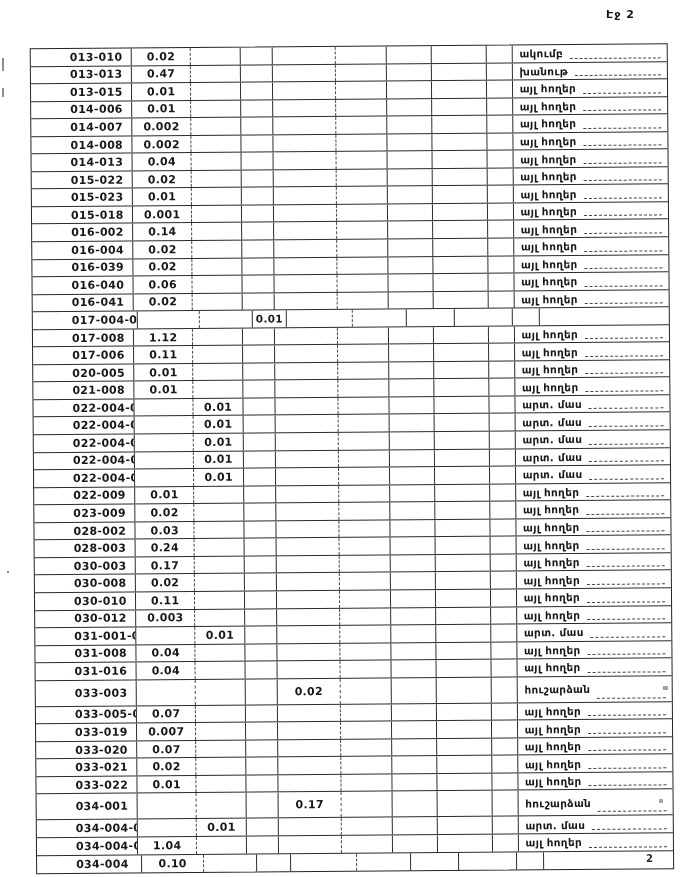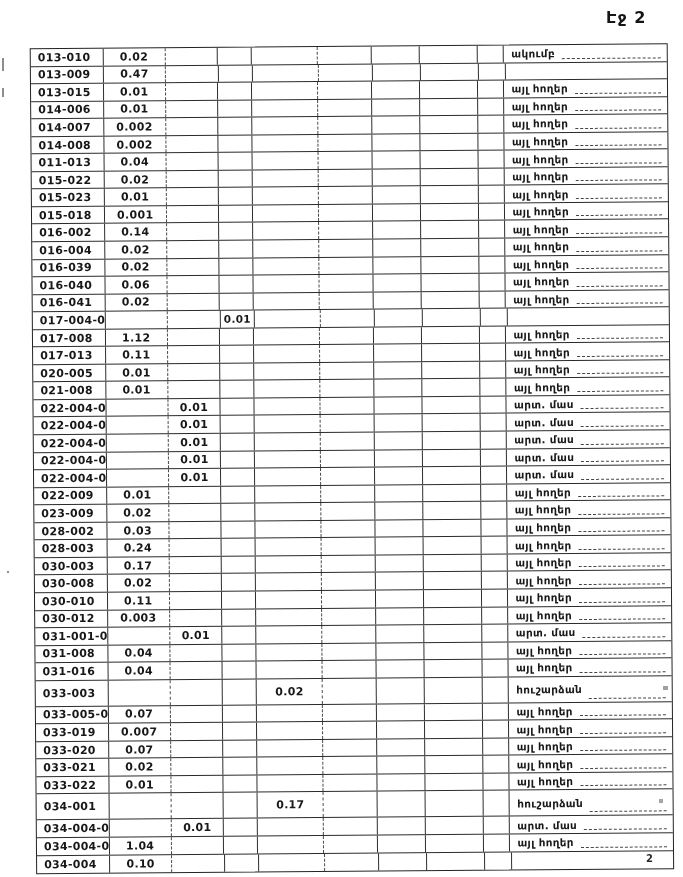--- a/index.html
+++ b/index.html
@@ -6,21 +6,21 @@
   .page{
     position:relative;
     width:683px;height:877px;
     background:#ffffff;
     overflow:hidden;
     font-family:"DejaVu Sans", sans-serif;
     color:#1b1b1b;
   }
   .page-number{
     position:absolute;top:8px;left:606px;
-    font-size:16px;font-weight:bold;letter-spacing:1px;color:#151515;
+    font-size:11px;font-weight:bold;letter-spacing:1px;color:#151515;
   }
   .sheet-table{
     position:absolute;left:30px;top:48px;width:638px;
     border:1.5px solid #242424;
     box-sizing:border-box;
     transform:rotate(-0.45deg);
     transform-origin:40px 40px;
     background:transparent;
   }
   .trow{
@@ -31,21 +31,21 @@
   .trow.tall{height:26px;}
   .trow:last-child{border-bottom:none;}
   .tcell{
     box-sizing:border-box;
     border-right:1px solid #2e2e2e;
     display:flex;align-items:center;
     font-size:11px;font-weight:bold;letter-spacing:0.3px;
     white-space:nowrap;overflow:hidden;
     color:#181818;
   }
-  .c0{width:73px;padding-left:7px;}
+  .c0{width:73px;padding-left:7px;margin-left:32px;}
   .c1{width:62px;justify-content:center;border-right:1px dashed #4a4a4a;}
   .c2{width:53px;justify-content:center;}
   .c3{width:34px;justify-content:center;font-size:10.5px;}
   .c4{width:66px;justify-content:center;border-right:1px dashed #4a4a4a;}
   .c5{width:54px;}
   .c6{width:48px;}
   .c7{width:58px;}
   .c8{width:27px;}
   .c9{width:163px;padding-left:7px;border-right:none;font-size:10.5px;}
   .c9 .label-text{flex:0 0 auto;text-align:center;}
@@ -78,29 +78,33 @@
         <div class="tcell c5"></div>
         <div class="tcell c6"></div>
         <div class="tcell c7"></div>
         <div class="tcell c8"></div>
         <div class="tcell c9">
           <span class="label-text">ակումբ</span>
           <span class="tail"></span>
         </div>
       </div>
       <div class="trow">
-        <div class="tcell c0">013-009</div>
+        <div class="tcell c0">013-013</div>
         <div class="tcell c1">0.47</div>
         <div class="tcell c2"></div>
         <div class="tcell c3"></div>
         <div class="tcell c4"></div>
         <div class="tcell c5"></div>
         <div class="tcell c6"></div>
         <div class="tcell c7"></div>
         <div class="tcell c8"></div>
+        <div class="tcell c9">
+          <span class="label-text">խանութ</span>
+          <span class="tail"></span>
+        </div>
       </div>
       <div class="trow">
         <div class="tcell c0">013-015</div>
         <div class="tcell c1">0.01</div>
         <div class="tcell c2"></div>
         <div class="tcell c3"></div>
         <div class="tcell c4"></div>
         <div class="tcell c5"></div>
         <div class="tcell c6"></div>
         <div class="tcell c7"></div>
@@ -149,21 +153,21 @@
         <div class="tcell c5"></div>
         <div class="tcell c6"></div>
         <div class="tcell c7"></div>
         <div class="tcell c8"></div>
         <div class="tcell c9">
           <span class="label-text">այլ հողեր</span>
           <span class="tail"></span>
         </div>
       </div>
       <div class="trow">
-        <div class="tcell c0">011-013</div>
+        <div class="tcell c0">014-013</div>
         <div class="tcell c1">0.04</div>
         <div class="tcell c2"></div>
         <div class="tcell c3"></div>
         <div class="tcell c4"></div>
         <div class="tcell c5"></div>
         <div class="tcell c6"></div>
         <div class="tcell c7"></div>
         <div class="tcell c8"></div>
         <div class="tcell c9">
           <span class="label-text">այլ հողեր</span>
@@ -310,21 +314,21 @@
         <div class="tcell c5"></div>
         <div class="tcell c6"></div>
         <div class="tcell c7"></div>
         <div class="tcell c8"></div>
         <div class="tcell c9">
           <span class="label-text">այլ հողեր</span>
           <span class="tail"></span>
         </div>
       </div>
       <div class="trow">
-        <div class="tcell c0">017-013</div>
+        <div class="tcell c0">017-006</div>
         <div class="tcell c1">0.11</div>
         <div class="tcell c2"></div>
         <div class="tcell c3"></div>
         <div class="tcell c4"></div>
         <div class="tcell c5"></div>
         <div class="tcell c6"></div>
         <div class="tcell c7"></div>
         <div class="tcell c8"></div>
         <div class="tcell c9">
           <span class="label-text">այլ հողեր</span>

